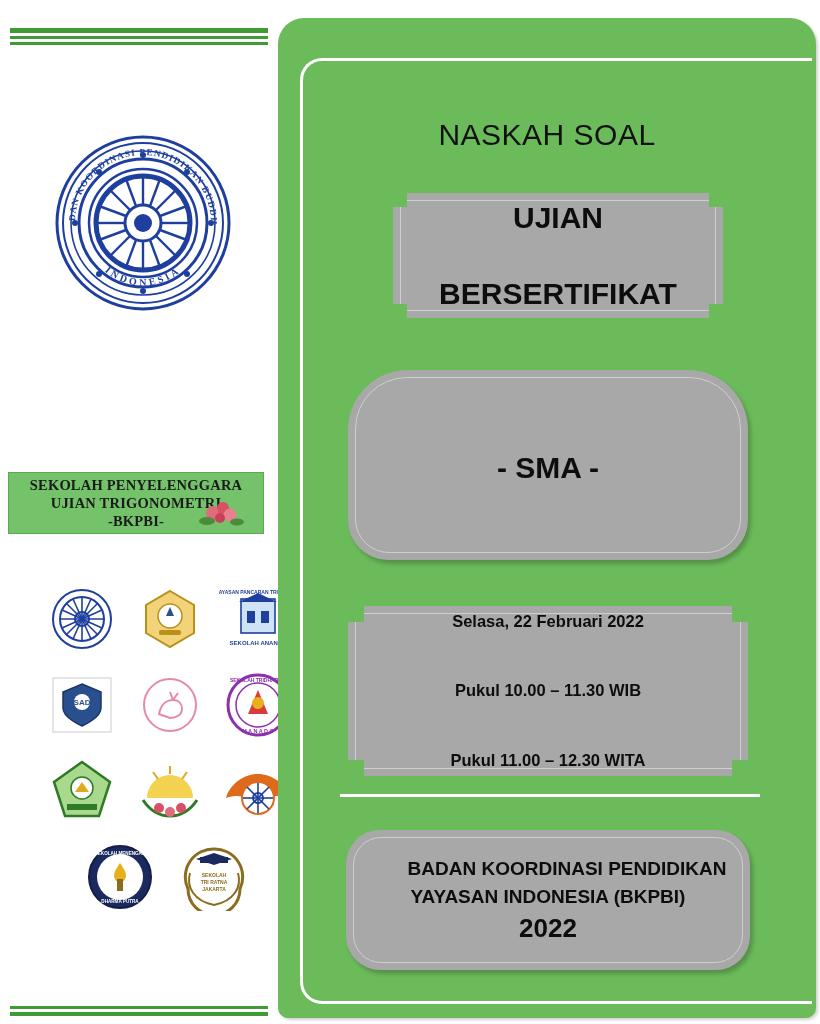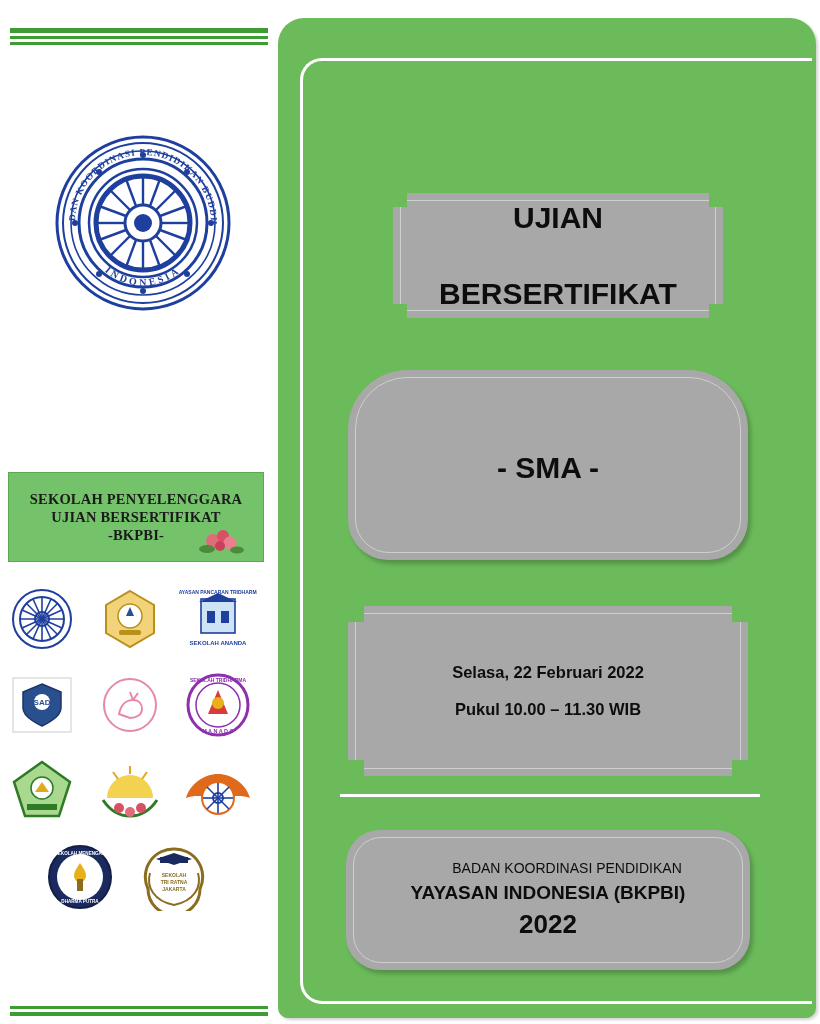--- a/index.html
+++ b/index.html
@@ -71,21 +71,21 @@
     height: 190px;
   }
   .seal svg { display: block; }
 
   
   .school-banner {
     position: absolute;
     left: 8px;
     top: 472px;
     width: 256px;
-    height: 90px;
+    height: 62px;
     background: #74c36a;
     border: 1px solid #5aa84f;
     box-sizing: border-box;
     display: flex;
     flex-direction: column;
     align-items: center;
     justify-content: center;
     overflow: hidden;
   }
   .school-banner .ln {
@@ -113,20 +113,21 @@
     width: 272px;
     height: 350px;
   }
   .logo-cell {
     position: absolute;
     width: 84px;
     height: 78px;
     display: flex;
     align-items: center;
     justify-content: center;
+    margin-left: 40px;
   }
   .logo-cell svg { display: block; }
 
   
   .right-panel {
     position: absolute;
     left: 278px;
     top: 18px;
     width: 538px;
     height: 1000px;
@@ -209,41 +210,41 @@
     top: 588px;
     width: 400px;
     height: 170px;
     -webkit-clip-path: polygon(0 16px, 16px 16px, 16px 0, calc(100% - 16px) 0, calc(100% - 16px) 16px, 100% 16px, 100% calc(100% - 16px), calc(100% - 16px) calc(100% - 16px), calc(100% - 16px) 100%, 16px 100%, 16px calc(100% - 16px), 0 calc(100% - 16px));
     clip-path: polygon(0 16px, 16px 16px, 16px 0, calc(100% - 16px) 0, calc(100% - 16px) 16px, 100% 16px, 100% calc(100% - 16px), calc(100% - 16px) calc(100% - 16px), calc(100% - 16px) 100%, 16px 100%, 16px calc(100% - 16px), 0 calc(100% - 16px));
   }
   .plaque-schedule .row {
     font-size: 16.5px;
     font-weight: bold;
     line-height: 1.05;
-    margin: 10px 0;
+    margin: 26px 0;
   }
 
   .divider {
     position: absolute;
     left: 62px;
     top: 776px;
     width: 420px;
     height: 3px;
     background: #ffffff;
   }
 
   
   .plaque-org {
     left: 68px;
     top: 812px;
     width: 404px;
     height: 140px;
     border-radius: 34px;
   }
-  .plaque-org .l1 { font-size: 14px; font-weight: normal; line-height: 1.5; padding-left: 38px; }
+  .plaque-org .l1 { font-size: 19px; font-weight: bold; line-height: 1.5; padding-left: 38px; }
   .plaque-org .l2 { font-size: 19px; font-weight: bold; line-height: 1.5; }
   .plaque-org .l3 { font-size: 26px; font-weight: bold; line-height: 1.3; }
 </style>
 </head>
 <body>
 
 <div class="page">
 
   <div class="left-col">
 
@@ -310,21 +311,21 @@
           <line x1="78" y1="88" x2="51" y2="78"></line>
             <line x1="112" y1="102" x2="139" y2="112"></line>
           <line x1="112" y1="88" x2="139" y2="78"></line>
             <line x1="78" y1="102" x2="51" y2="112"></line>
         </g>
       </svg>
     </div>
 
     <div class="school-banner">
       <div class="ln">SEKOLAH PENYELENGGARA</div>
-      <div class="ln">UJIAN BERSERTIFIKAT</div>
+      <div class="ln">UJIAN TRIGONOMETRI</div>
       <div class="ln">-BKPBI-</div>
       <div class="flower">
         <svg width="46" height="34" viewBox="0 0 46 34">
           <g>
             <circle cx="14" cy="18" r="7" fill="#e06b7a"></circle>
             <circle cx="24" cy="13" r="6" fill="#d94f63"></circle>
             <circle cx="31" cy="20" r="6.5" fill="#e8808f"></circle>
             <circle cx="21" cy="23" r="5" fill="#c9405a"></circle>
             <ellipse cx="8" cy="26" rx="8" ry="4" fill="#4d8b3c"></ellipse>
             <ellipse cx="38" cy="27" rx="7" ry="3.5" fill="#4d8b3c"></ellipse>
@@ -467,36 +468,38 @@
 
     <div class="left-rule-bottom">
       <div class="bar b1"></div>
       <div class="bar b2"></div>
     </div>
   </div>
 
   <div class="right-panel">
     <div class="right-inner-border"></div>
 
+    <div class="naskah-title">NASKAH SOAL</div>
 
     <div class="plaque plaque-exam">
       <div class="inner-line"></div>
       <div class="l1">UJIAN</div>
       <div class="l2">BERSERTIFIKAT</div>
     </div>
 
     <div class="plaque plaque-subject">
       <div class="inner-line" style="border-radius:52px 52px 34px 34px;"></div>
       <div class="l2">- SMA -</div>
     </div>
 
     <div class="plaque plaque-schedule">
       <div class="inner-line"></div>
       <div class="row">Selasa, 22 Februari 2022</div>
       <div class="row">Pukul 10.00 – 11.30 WIB</div>
+      <div class="row">Pukul 11.00 – 12.30 WITA</div>
     </div>
 
     <div class="divider"></div>
 
     <div class="plaque plaque-org">
       <div class="inner-line" style="border-radius:28px;"></div>
       <div class="l1">BADAN KOORDINASI PENDIDIKAN</div>
       <div class="l2">YAYASAN INDONESIA (BKPBI)</div>
       <div class="l3">2022</div>
     </div>

